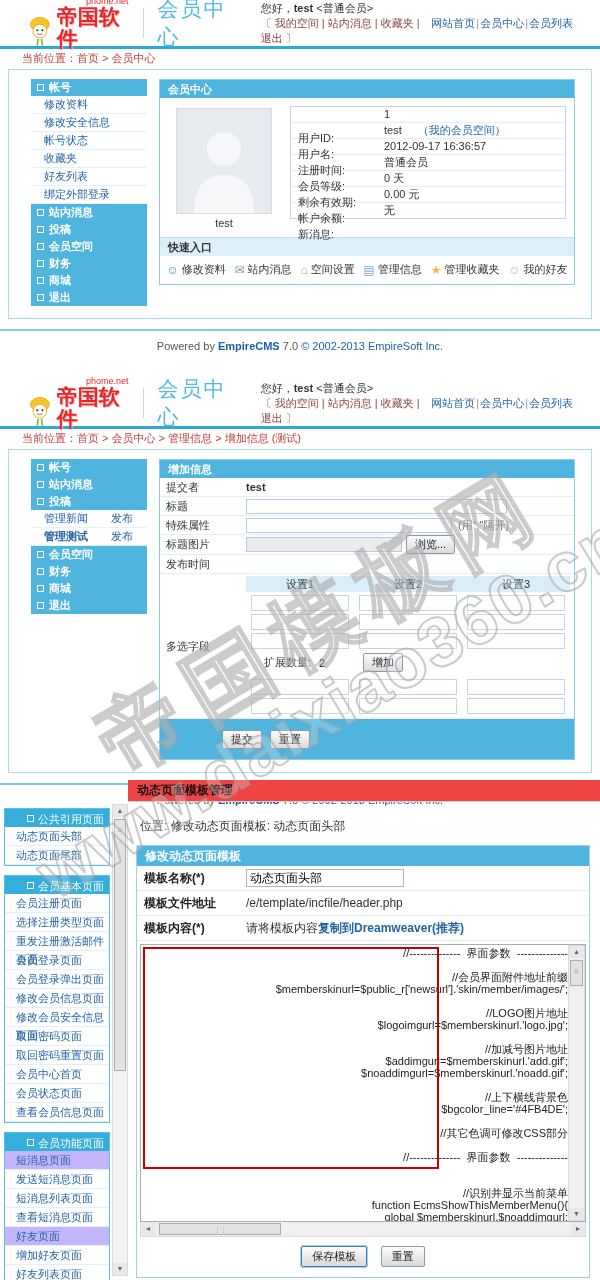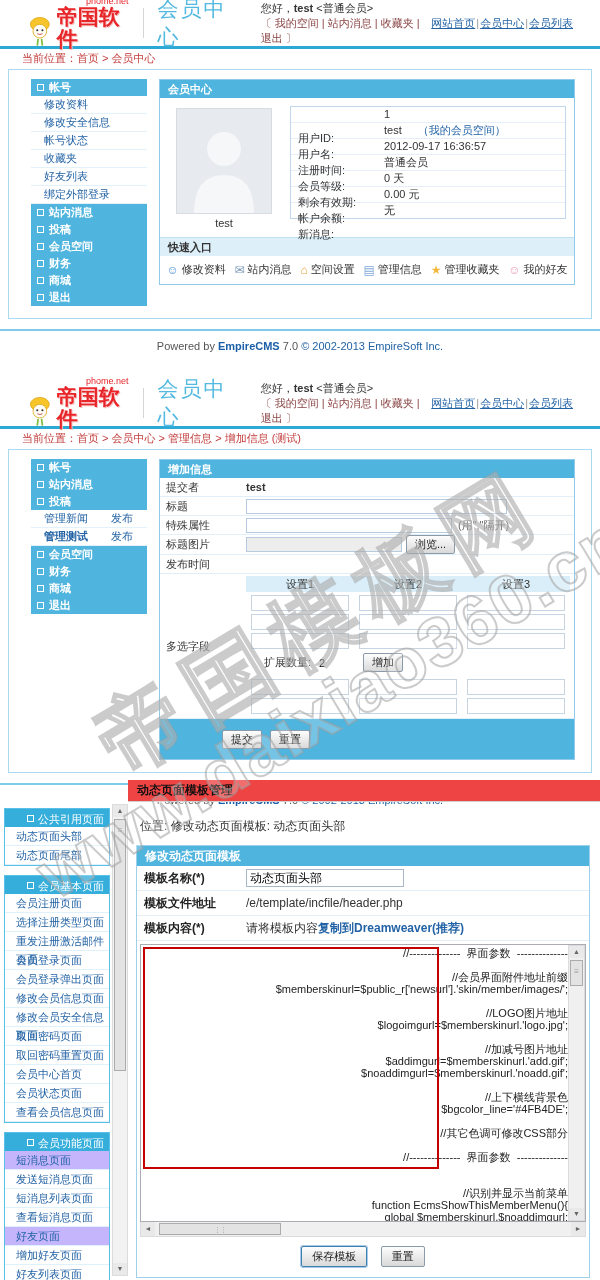--- a/index.html
+++ b/index.html
@@ -17,21 +17,21 @@
   .logo-name{color:#E8262A;font-size:21px;font-weight:bold;line-height:22px;text-shadow:1px 1px 0 #F6C3C3;}
   .hdr-div{width:1px;height:30px;background:#D5D5D5;margin:0 14px;}
   .module-title{color:#53B9E0;font-size:21px;letter-spacing:2px;}
   .greet{margin-left:24px;font-size:11px;line-height:15px;}
   .greet-l1{color:#333;}
   .greet-user{font-weight:bold;}
   .greet-l2{color:#8A4444;}
   .ulink{color:#8A4444;text-decoration:none;cursor:pointer;}
   .ulink+.ulink::before{content:" | ";color:#8A4444;}
   .hdr-nav{margin-left:auto;font-size:11px;white-space:nowrap;}
-  .nlink{color:#2363A5;text-decoration:underline;cursor:pointer;}
+  .nlink{color:#2363A5;cursor:pointer;}
   .nlink+.nlink::before{content:" | ";color:#999;text-decoration:none;display:inline-block;margin:0 1px;}
   .blue-line{height:3px;background:#2EA8D5;}
   .crumb{height:18px;display:flex;align-items:center;padding-left:22px;font-size:11px;color:#C23B3B;}
   .crumb .part{color:#C23B3B;cursor:pointer;}
   .crumb .part+.part::before{content:" > ";color:#C23B3B;}
 
   
   .content-box{margin:2px 8px 0 8px;border:1px solid #A9DAEF;padding:9px 16px 12px 22px;display:flex;gap:12px;align-items:flex-start;background:#fff;}
   .sidebar{width:116px;flex:none;}
   .sd-row{height:17px;line-height:17px;font-size:11px;display:flex;cursor:pointer;}

